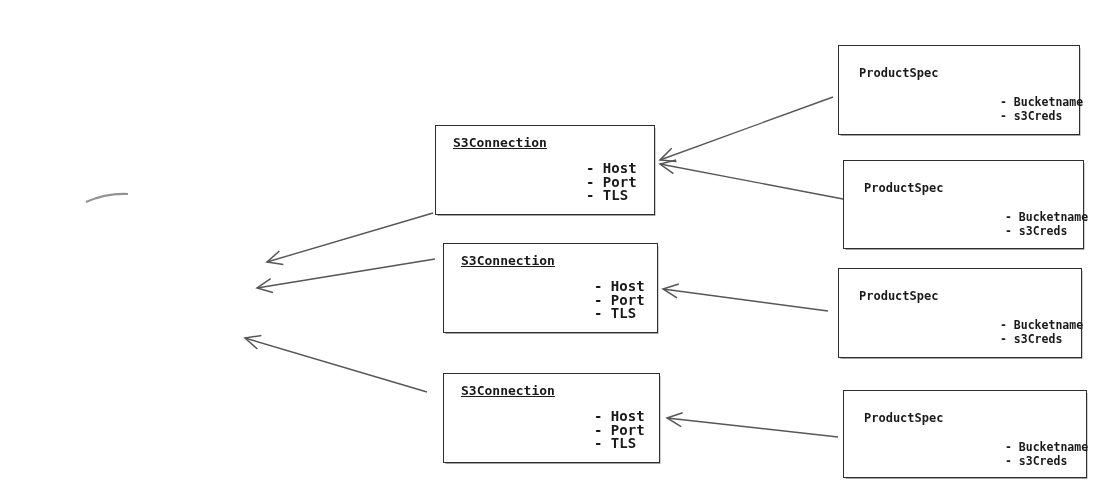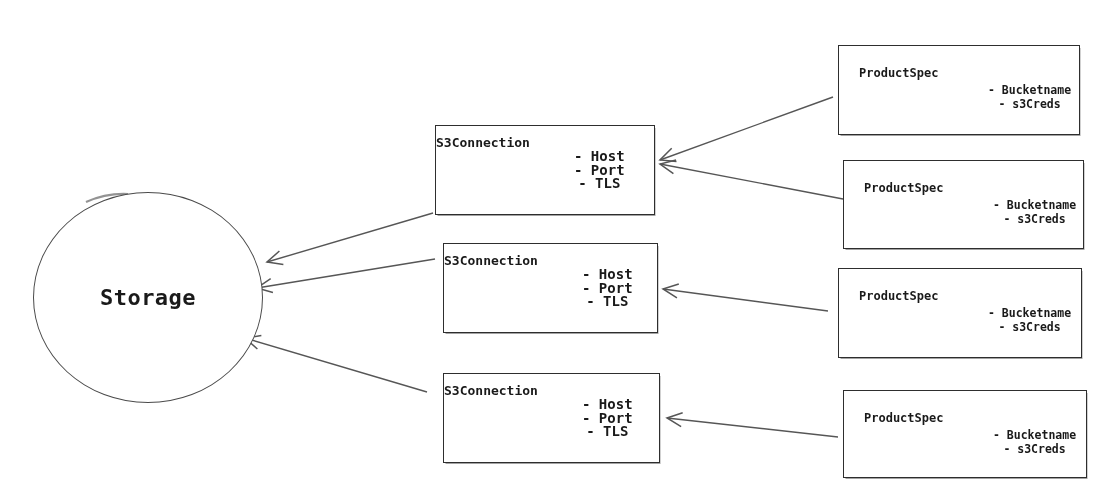--- a/index.html
+++ b/index.html
@@ -51,37 +51,36 @@
     justify-content: center;
   }
   .circle .node-label {
     font-size: 22px;
     font-weight: bold;
     letter-spacing: 0.5px;
   }
   .box {
     border: 1.4px solid #2e2e2e;
     box-shadow: 1.5px 2px 0 -1px rgba(50,50,50,0.45);
-    text-align: center;
   }
   .box .box-title {
     position: absolute;
     font-weight: bold;
     white-space: nowrap;
   }
   .box .attrs {
     position: absolute;
-    margin: 4px;
+    margin: 16px;
     padding: 0;
     list-style: none;
     font-weight: bold;
     white-space: nowrap;
   }
   
-  .s-box .box-title { left: 0; top: 9px; font-size: 13px; }
+  .s-box .box-title { left: 17px; top: 9px; font-size: 13px; text-decoration: underline; }
   .s-box .attrs { left: 134px; top: 20px; font-size: 14px; line-height: 13.5px; }
   .s1 { left: 435px; top: 125px; width: 220px; height: 90px; }
   .s2 { left: 443px; top: 243px; width: 215px; height: 90px; }
   .s3 { left: 443px; top: 373px; width: 217px; height: 90px; }
   
   .p-box .box-title { left: 20px; top: 20px; font-size: 12px; }
   .p-box .attrs { left: 145px; top: 33px; font-size: 11.5px; line-height: 14px; }
   .p1 { left: 838px; top: 45px;  width: 242px; height: 90px; }
   .p2 { left: 843px; top: 160px; width: 241px; height: 89px; }
   .p3 { left: 838px; top: 268px; width: 244px; height: 90px; }
@@ -103,23 +102,20 @@
         <line x1="833" y1="97" x2="660" y2="160" class="arrow-line" marker-end="url(#arrowhead)"></line>
         <line x1="843" y1="199" x2="660" y2="164" class="arrow-line" marker-end="url(#arrowhead)"></line>
         <line x1="828" y1="311" x2="663" y2="289" class="arrow-line" marker-end="url(#arrowhead)"></line>
         <line x1="838" y1="437" x2="667" y2="418" class="arrow-line" marker-end="url(#arrowhead)"></line>
         <line x1="433" y1="213" x2="267" y2="262" class="arrow-line" marker-end="url(#arrowhead)"></line>
         <line x1="435" y1="259" x2="257" y2="288" class="arrow-line" marker-end="url(#arrowhead)"></line>
         <line x1="427" y1="392" x2="245" y2="338" class="arrow-line" marker-end="url(#arrowhead)"></line>
       </g>
   </svg>
 
-  <div class="node circle">
-    <span class="node-label">Storage</span>
-  </div>
 
   <div class="node box s-box s1">
     <div class="box-title">S3Connection</div>
     <ul class="attrs">
       <li>- Host</li>
       <li>- Port</li>
       <li>- TLS</li>
     </ul>
   </div>
 

